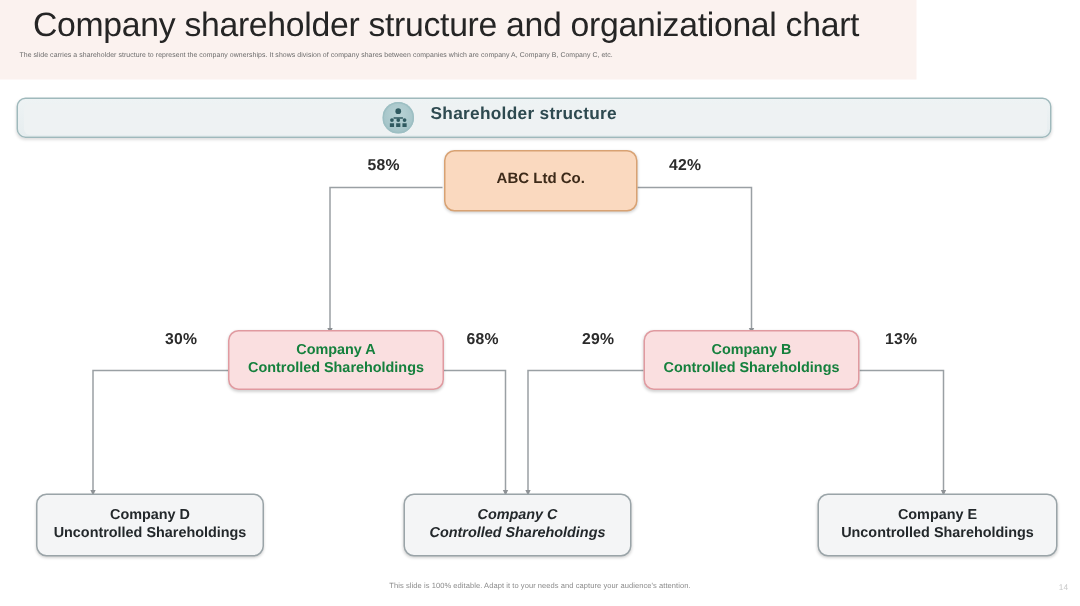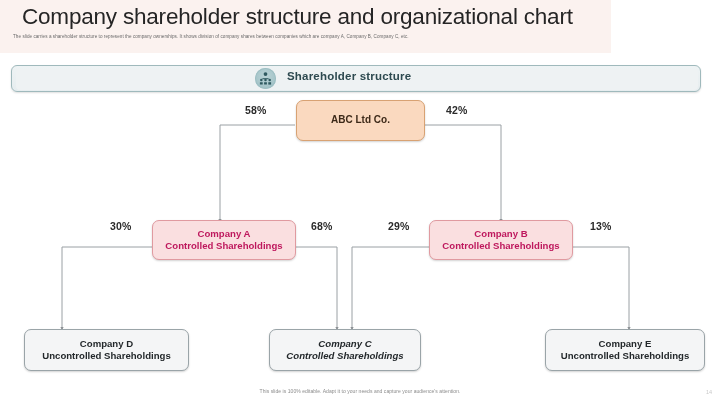--- a/index.html
+++ b/index.html
@@ -60,21 +60,21 @@
     text-align:center;border-radius:7px;
     box-shadow:0 1px 2px rgba(0,0,0,.18);
   }
   .node .l1{font-weight:bold;line-height:1.22;}
   .node .l2{font-weight:bold;line-height:1.22;}
 
   .node.root{
     background:#fad9bf;border:1px solid #d8a273;color:#3d2a19;
   }
   .node.ctrl{
-    background:#fadfe0;border:1px solid #e09aa0;color:#be185d;
+    background:#fadfe0;border:1px solid #e09aa0;color:#15803d;
   }
   .node.plain{
     background:#f4f5f6;border:1px solid #9aa4a8;color:#23282b;
   }
 
   .pct{
     position:absolute;font-size:10.5px;font-weight:bold;color:#2b2b2b;
     letter-spacing:.2px;
   }
   
@@ -143,21 +143,21 @@
   <div class="node ctrl" style="left:152px;top:128px;width:144px;height:40px;">
     <div class="l1" style="font-size:9.6px;">Company A</div>
     <div class="l2" style="font-size:9.6px;">Controlled Shareholdings</div>
   </div>
 
   <div class="node ctrl" style="left:429px;top:128px;width:144px;height:40px;">
     <div class="l1" style="font-size:9.6px;">Company B</div>
     <div class="l2" style="font-size:9.6px;">Controlled Shareholdings</div>
   </div>
 
-  <div class="node plain" style="left:24px;top:237px;width:165px;height:42px;">
+  <div class="node plain" style="left:24px;top:237px;width:152px;height:42px;">
     <div class="l1" style="font-size:9.6px;">Company D</div>
     <div class="l2" style="font-size:9.6px;">Uncontrolled Shareholdings</div>
   </div>
 
   <div class="node plain" style="left:269px;top:237px;width:152px;height:42px;font-style:italic;">
     <div class="l1" style="font-size:9.6px;">Company C</div>
     <div class="l2" style="font-size:9.6px;">Controlled Shareholdings</div>
   </div>
 
   <div class="node plain" style="left:545px;top:237px;width:160px;height:42px;">

